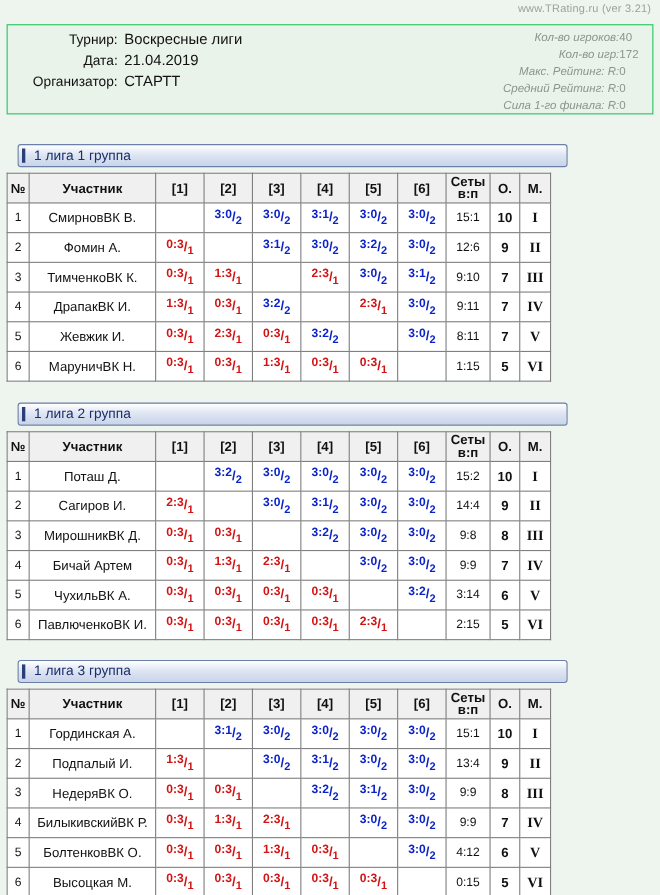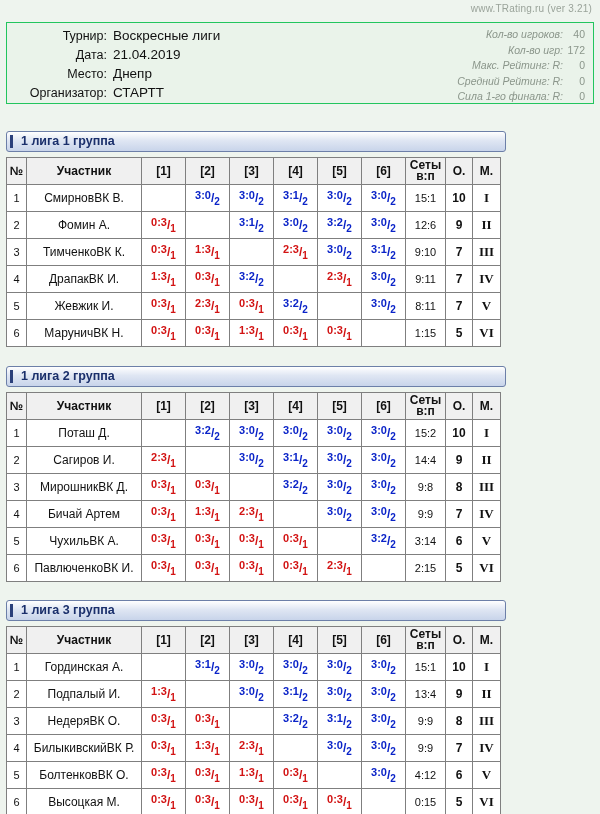--- a/index.html
+++ b/index.html
@@ -71,36 +71,35 @@
     display: flex;
     justify-content: flex-end;
     align-items: baseline;
     height: 15.5px;
     font-size: 10.5px;
     color: #8b968b;
   }
   .hdr-r-label { white-space: nowrap; font-style: italic; }
   .hdr-r-val {
     width: 22px;
-    text-align: right;
     white-space: nowrap;
   }
   
   .group-title {
     position: absolute;
-    left: 6px;
+    left: 16px;
     width: 500px;
     height: 21px;
     box-sizing: border-box;
     border: 1px solid #6c7fa8;
     border-radius: 3px;
     background: linear-gradient(to bottom, #ffffff 0%, #dfe6f3 45%, #c8d4ea 100%);
     color: #1a2f6b;
     font-size: 12.5px;
-    font-weight: bold;
+    font-weight: normal;
     line-height: 19px;
     padding-left: 14px;
   }
   .group-title::before {
     content: "";
     position: absolute;
     left: 3px;
     top: 3px;
     width: 3px;
     height: 13px;
@@ -178,24 +177,20 @@
     <div class="hdr-left">
       <div class="hdr-row">
         <div class="hdr-label">Турнир:</div>
         <div class="hdr-value">Воскресные лиги</div>
       </div>
       <div class="hdr-row">
         <div class="hdr-label">Дата:</div>
         <div class="hdr-value">21.04.2019</div>
       </div>
       <div class="hdr-row">
-        <div class="hdr-label">Место:</div>
-        <div class="hdr-value">Днепр</div>
-      </div>
-      <div class="hdr-row">
         <div class="hdr-label">Организатор:</div>
         <div class="hdr-value">СТАРТТ</div>
       </div>
     </div>
     <div class="hdr-right">
       <div class="hdr-row-r">
         <span class="hdr-r-label">Кол-во игроков:</span>
         <span class="hdr-r-val">40</span>
       </div>
       <div class="hdr-row-r">

